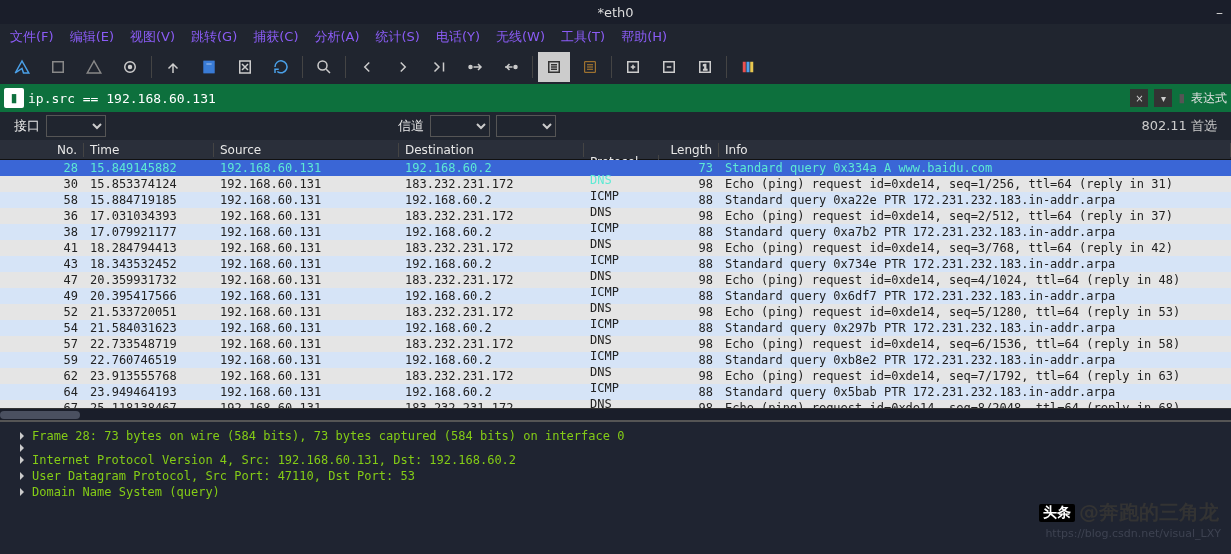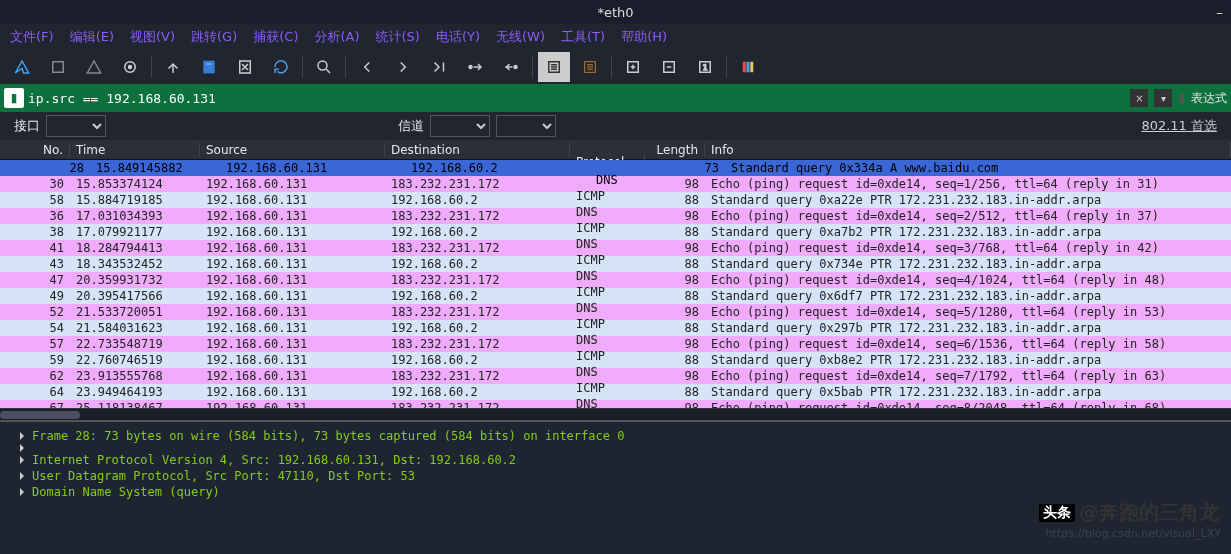--- a/index.html
+++ b/index.html
@@ -13,31 +13,31 @@
   .tbtn { width:32px; height:30px; display:flex; align-items:center; justify-content:center; margin:0 2px; color:#ccc; cursor:pointer; }
   .tbtn svg { width:18px; height:18px; }
   .sep { width:1px; height:22px; background:#444; margin:0 3px; }
   .filterbar { height:28px; background:#0d703d; display:flex; align-items:center; padding:0 4px; color:#fff; }
   .filterbar .br { width:20px; height:20px; display:flex; align-items:center; justify-content:center; color:#0d703d; background:#fff; border-radius:2px; margin-right:4px;}
   .filterbar .txt { font-size:13px; font-family:"DejaVu Sans Mono",monospace; }
   .filterbar .right { margin-left:auto; display:flex; align-items:center; gap:6px; font-size:12px; color:#e0e0e0;}
   .dropbar { height:28px; background:#20252f; display:flex; align-items:center; padding:0 14px; gap:6px; font-size:13px;}
   .dropbar select { background:#20252f; color:#ccc; border:1px solid #555; height:22px; min-width:60px; }
   .dropbar .spacer { flex:1; }
-  .dropbar .wifi { color:#ccc;text-decoration:underline; }
+  .dropbar .wifi { color:#ccc; }
   .packets { height:280px; overflow:hidden; display:flex; flex-direction:column; }
   .pkt-head { display:flex; background:#2a2f3a; border-bottom:1px solid #111; font-size:12px; height:20px; align-items:center; }
   .pkt-head div { border-right:1px solid #444; padding:0 6px; overflow:hidden; white-space:nowrap; }
   .pkt-body { overflow:auto; font-family:"DejaVu Sans Mono",Consolas,monospace; font-size:12px; }
   .row { display:flex; height:16px; align-items:center; }
   .row div { padding:0 6px; overflow:hidden; white-space:nowrap; }
-  .row.sel   { background:#3a66d6; color:#000000;padding-left:20px; }
-  .row.even  { background:#f0abfc; color:#222; }
+  .row.sel   { background:#3a66d6; color:#5eead4; }
+  .row.even  { background:#e5e5e5; color:#222; }
   .row.blue  { background:#d6e4f7; color:#222; }
-  .c-no   { width:70px; text-align:right;}
+  .c-no   { width:84px; text-align:right;}
   .c-time { width:130px;}
   .c-src  { width:185px;}
   .c-dst  { width:185px;}
   .c-proto{ width:75px;margin-top:24px;}
   .c-len  { width:60px; text-align:right;}
   .c-info { flex:1;}
   .details { border-top:2px solid #555; padding:6px 20px; font-family:"DejaVu Sans Mono",Consolas,monospace; font-size:12px; line-height:16px; color:#84cc16; background:#1f2431; height:112px; }
   .details .row-d { display:flex; align-items:center; gap:4px; }
   .tri { display:inline-block; width:0;height:0; border-left:4px solid #ccc; border-top:4px solid transparent; border-bottom:4px solid transparent; margin-right:4px;}
   .watermark1 { position:absolute; right:12px; bottom:28px; font-size:20px; font-weight:bold; color:#333; display:flex; align-items:center; gap:4px;}

